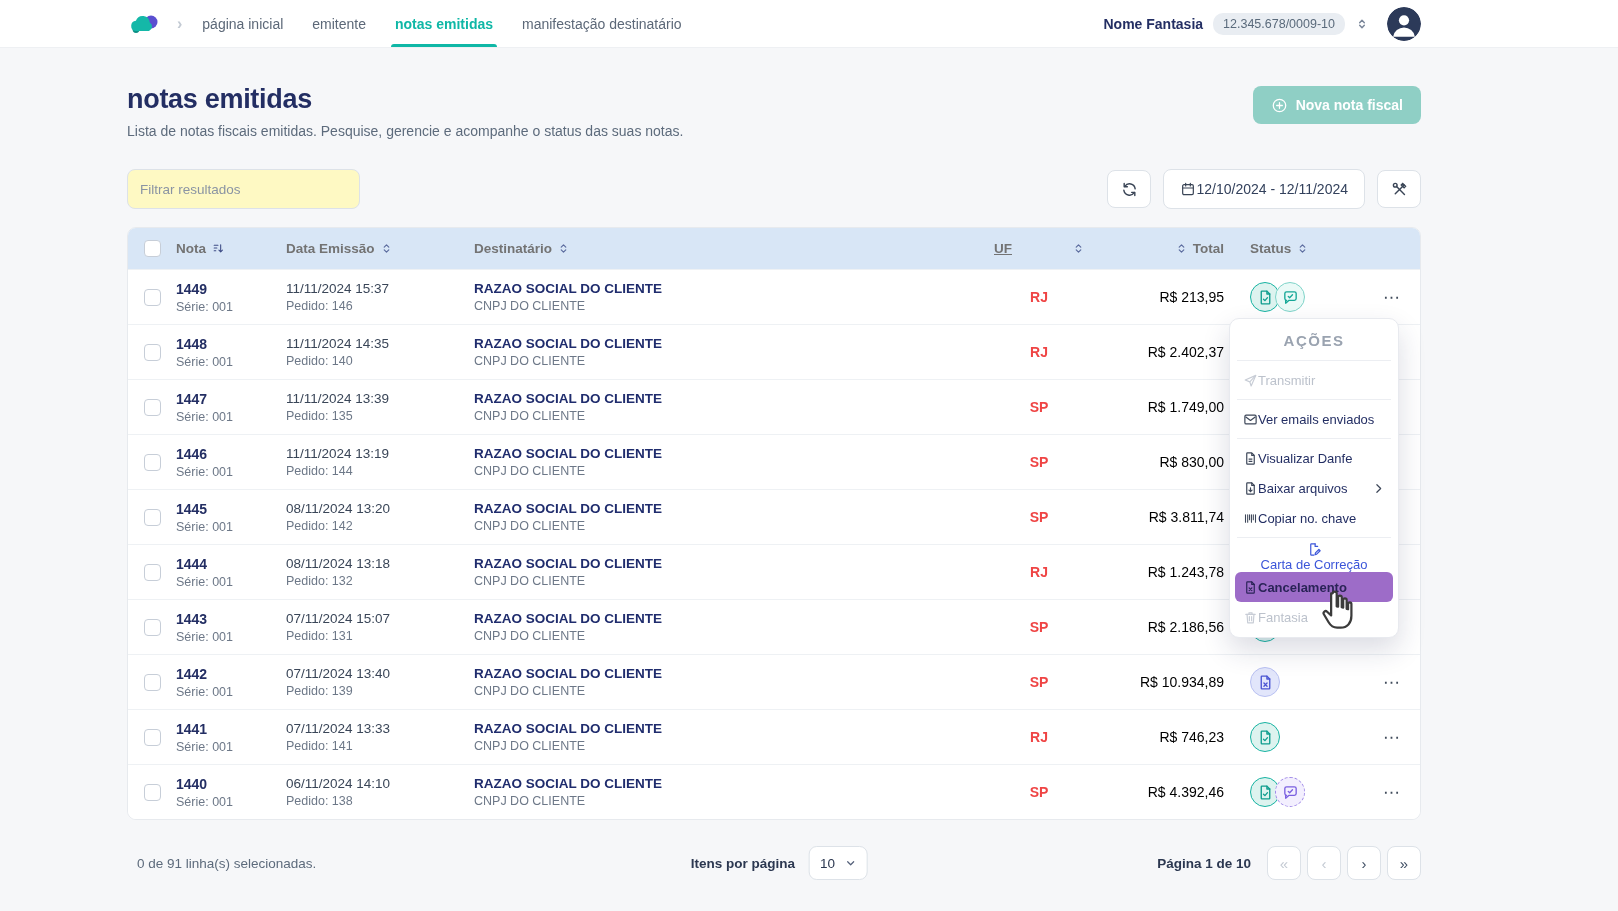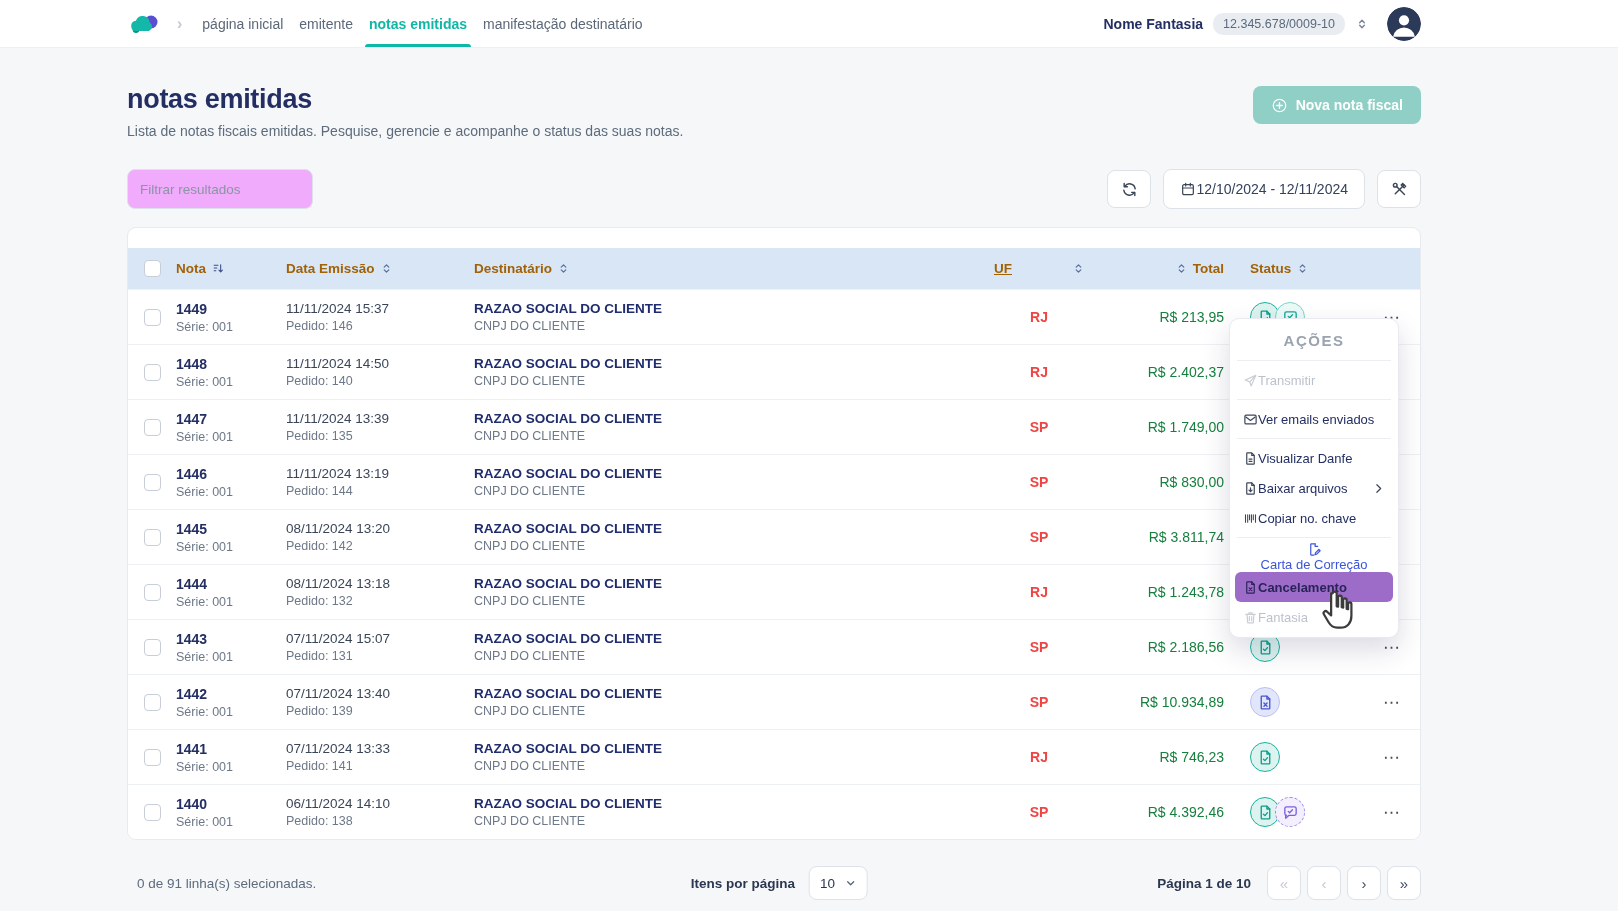--- a/index.html
+++ b/index.html
@@ -15,21 +15,21 @@
   .i { width:100%; height:100%; }
 
   
   .navbar {
     height:48px; background:#ffffff; border-bottom:1px solid #eef0f3;
     display:flex; align-items:stretch; position:relative; z-index:10;
   }
   .nav-inner { width:1294px; margin-left:127px; display:flex; align-items:stretch; }
   .logo-wrap { display:flex; align-items:center; margin-right:18px; }
   .nav-sep { display:flex; align-items:center; color:#c3cad3; font-size:16px; margin-right:20px; font-weight:bold; }
-  .nav-links { display:flex; align-items:stretch; gap:16px; }
+  .nav-links { display:flex; align-items:stretch; gap:29px; }
   .nav-link { display:flex; align-items:center; font-size:14px; color:#5c6878; cursor:pointer; position:relative; }
   .nav-link.active { color:#0fb7a6; font-weight:bold; }
   .nav-link.active::after { content:""; position:absolute; left:-4px; right:-4px; bottom:0; height:3px; background:#0fb7a6; border-radius:3px 3px 0 0; }
   .nav-right { margin-left:auto; display:flex; align-items:center; gap:10px; }
   .company-name { font-size:14px; font-weight:bold; color:#232e63; }
   .cnpj-badge { background:#e9edf2; color:#5a6a7b; font-size:12.5px; padding:4px 10px; border-radius:10px; }
   .unfold { width:14px; height:14px; color:#7a8699; }
   .avatar { width:34px; height:34px; border-radius:50%; overflow:hidden; margin-left:8px; }
 
   
@@ -40,55 +40,55 @@
   .btn-new {
     margin-top:2px; background:#8fcfc5; color:#ffffff; border:none; border-radius:8px;
     height:38px; padding:0 18px; font-size:14px; font-weight:bold;
     display:flex; align-items:center; gap:8px; cursor:pointer; font-family:inherit;
   }
   .btn-new .ic { width:17px; height:17px; }
 
   
   .filter-row { display:flex; align-items:center; margin-top:30px; }
   .filter-input {
-    width:186px; height:40px; background:#f0abfc; border:1px solid #dde2e8; border-radius:8px;
+    width:233px; height:40px; background:#fef9c3; border:1px solid #dde2e8; border-radius:8px;
     padding:0 12px; font-size:13.5px; color:#33415c; font-family:inherit; outline:none;
   }
   .filter-input::placeholder { color:#8a94a3; }
   .filter-right { margin-left:auto; display:flex; align-items:center; gap:12px; }
   .sq-btn {
     height:38px; min-width:44px; background:#fff; border:1px solid #dde2e8; border-radius:8px;
     display:flex; align-items:center; justify-content:center; cursor:pointer; color:#3a4556; padding:0 10px;
   }
   .sq-btn .ic { width:17px; height:17px; }
   .date-btn {
     height:40px; background:#fff; border:1px solid #dde2e8; border-radius:8px;
     display:flex; align-items:center; gap:0; padding:0 16px; font-size:14px; color:#33415c;
     cursor:pointer; font-family:inherit;
   }
   .date-btn .ic { width:16px; height:16px; color:#3a4556; }
 
   
   .card { margin-top:18px; background:#fff; border:1px solid #e7eaee; border-radius:9px; overflow:hidden; }
   .grid-cols { display:grid; grid-template-columns:48px 110px 188px 1fr 90px 150px 130px 56px; align-items:center; }
-  .thead { background:#d8e6f6; height:41px; font-size:13.5px; font-weight:bold; color:#a16207;margin-top:20px; }
+  .thead { background:#d8e6f6; height:41px; font-size:13.5px; font-weight:bold; color:#737373; }
   .th { display:flex; align-items:center; gap:6px; }
   .th.right { justify-content:flex-end; padding-right:10px; }
   .th.center { justify-content:space-between;text-decoration:underline; }
   .sort-ic { width:13px; height:13px; color:#3e4c86; }
   .sort-pair { width:11px; height:13px; color:#5b6b9e; }
   .trow { height:55px; border-top:1px solid #eef1f4; background:#fff; }
   .c-check, .thead .c-check { display:flex; justify-content:center; }
   .cbx { width:17px; height:17px; border:1.5px solid #c7ced8; border-radius:4px; background:#fff; cursor:pointer; display:inline-block; }
   .cell-main { font-size:14px; font-weight:bold; color:#232e63; }
   .cell-date { font-size:13.5px; color:#3a4658; }
   .cell-sub { font-size:12.5px; color:#6d7888; margin-top:3px; }
   .dest-link { font-size:13.5px; font-weight:bold; color:#1f2c6d; cursor:pointer; }
   .c-uf { font-size:14px; font-weight:bold; color:#ef4444; text-align:center; }
-  .c-total { font-size:14px; color:#15803d; text-align:right; padding-right:10px; }
+  .c-total { font-size:14px; color:#000000; text-align:right; padding-right:10px; }
   .c-status { display:flex; align-items:center; padding-left:16px; }
   .badge { width:30px; height:30px; border-radius:50%; display:flex; align-items:center; justify-content:center; }
   .badge .ic { width:17px; height:17px; }
   .badge.teal { background:#ddf3ef; border:1.5px solid #17b3a2; color:#0e9d8e; }
   .badge.msg-teal { background:#eafaf7; border:1.5px solid #7fd4c9; color:#14a796; margin-left:-5px; }
   .badge.indigo { background:#e2e6fb; border:1.5px solid #b9c1f2; color:#4a55d2; }
   .badge.msg-purple { background:#f3effe; border:1.5px dashed #a08ae8; color:#7a5fe0; margin-left:-5px; }
   .c-more { display:flex; justify-content:center; }
   .more-btn { background:none; border:none; color:#3f4a5a; font-size:17px; cursor:pointer; font-family:inherit; letter-spacing:1px; }
 
@@ -325,21 +325,21 @@
 
     <div class="grid-cols trow">
       <div class="c-check">
           <span class="cbx"></span>
         </div>
       <div>
           <div class="cell-main">1448</div>
           <div class="cell-sub">Série: 001</div>
         </div>
       <div>
-          <div class="cell-date">11/11/2024 14:50</div>
+          <div class="cell-date">11/11/2024 14:35</div>
           <div class="cell-sub">Pedido: 140</div>
         </div>
       <div>
           <div class="dest-link">RAZAO SOCIAL DO CLIENTE</div>
           <div class="cell-sub">CNPJ DO CLIENTE</div>
         </div>
       <div class="c-uf">RJ</div>
       <div class="c-total">R$ 2.402,37</div>
       <div class="c-status">
         <span class="badge teal">

